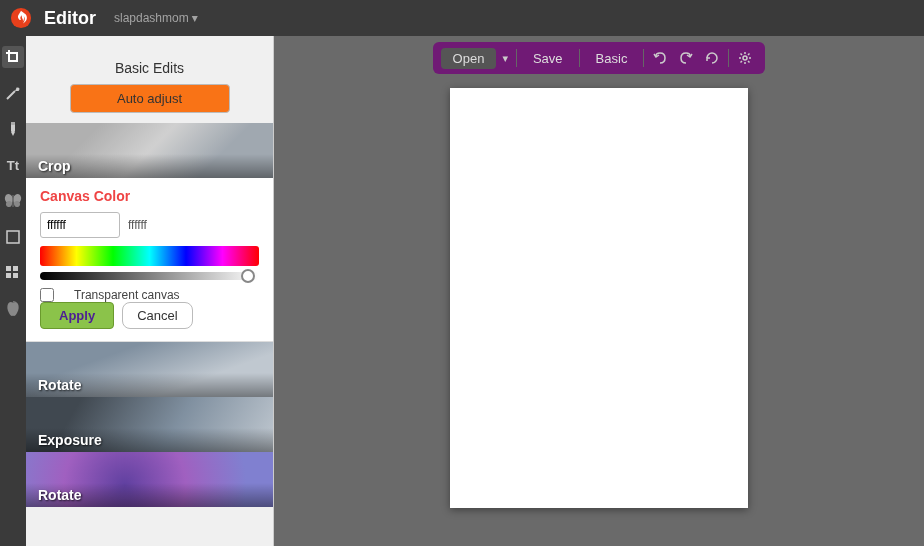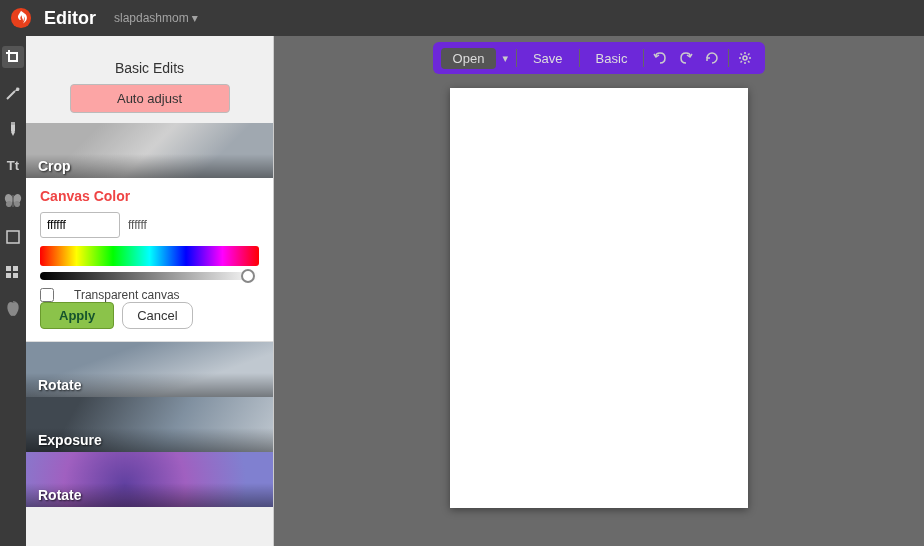--- a/index.html
+++ b/index.html
@@ -91,21 +91,21 @@
       font-size: 14px;
       font-weight: normal;
       color: #333;
       padding: 24px 0 8px 0;
     }
     .auto-adjust-btn {
       margin: 0 auto 10px auto;
       display: block;
       width: 160px;
       padding: 6px 0;
-      background: #fca5a5;
+      background: #f97316;
       border: 1px solid #bbb;
       border-radius: 4px;
       font-size: 13px;
       color: #333;
       cursor: pointer;
       text-align: center;
     }
 
     
     .section-item {
@@ -210,21 +210,21 @@
     .action-buttons {
       display: flex;
       gap: 8px;
     }
     .apply-btn {
       padding: 5px 18px;
       background: #8bc34a;
       border: 1px solid #6a9a2d;
       border-radius: 4px;
       font-size: 13px;
-      color: #14532d;
+      color: #4c1d95;
       font-weight: bold;
       cursor: pointer;
     }
     .cancel-btn {
       padding: 5px 14px;
       background: white;
       border: 1px solid #bbb;
       border-radius: 8px;
       font-size: 13px;
       color: #333;
@@ -242,21 +242,21 @@
     }
     .canvas-toolbar {
       width: 100%;
       display: flex;
       justify-content: center;
       align-items: center;
       padding: 6px 0;
       gap: 2px;
     }
     .canvas-toolbar-inner {
-      background: #6d28d9;
+      background: #701a75;
       border-radius: 6px;
       display: flex;
       align-items: center;
       gap: 2px;
       padding: 4px 8px;
     }
     .toolbar-btn {
       padding: 3px 12px;
       background: transparent;
       border: none;

